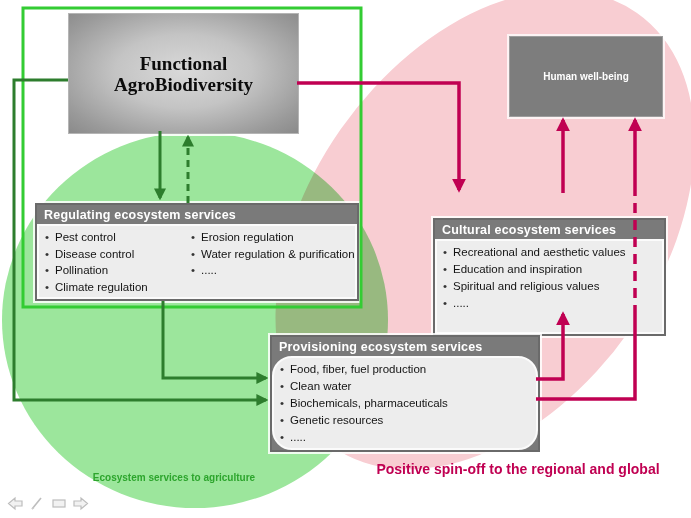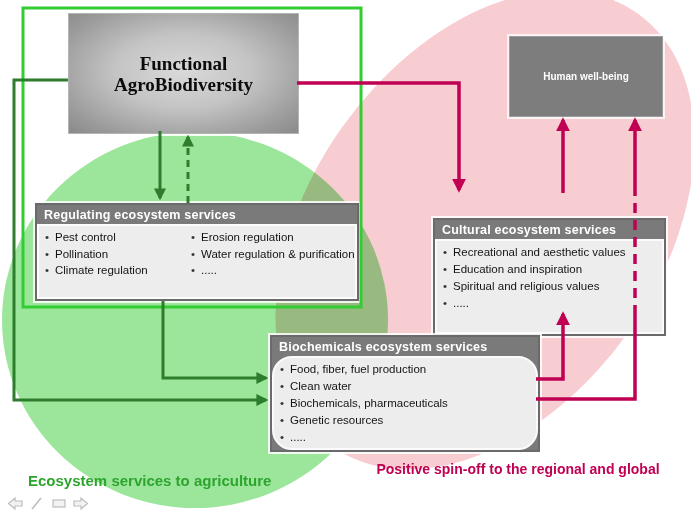--- a/index.html
+++ b/index.html
@@ -25,22 +25,22 @@
   #fab-box{position:absolute;left:68px;top:13px;width:229px;height:119px;
     background:radial-gradient(ellipse at 50% 48%, #d9d9d9 0%, #c4c4c4 42%, #9a9a9a 82%, #8a8a8a 100%);
     border:1px solid #b5b5b5;box-shadow:0 0 0 2px rgba(255,255,255,.9);
     display:flex;flex-direction:column;align-items:center;justify-content:center;}
   #fab-box .t{font-size:19px;font-weight:bold;color:#0b0b0b;line-height:21px;font-family:Liberation Serif, serif;}
   #hwb-box{position:absolute;left:509px;top:36px;width:152px;height:79px;
     background:#7d7d7d;border:1px solid #9d9d9d;box-shadow:0 0 0 2px rgba(255,255,255,.75);
     display:flex;align-items:center;justify-content:center;}
   #hwb-box .t{font-size:10px;font-weight:bold;color:#ffffff;}
   
-  #caption-green{position:absolute;left:28px;top:472px;width:292px;
-    font-size:15px;font-weight:bold;color:#2da52d;}
+  #caption-green{position:absolute;left:28px;top:472px;width:292px;text-align:center;
+    font-size:10px;font-weight:bold;color:#2da52d;}
   #caption-magenta{position:absolute;left:348px;top:461px;width:340px;text-align:center;
     font-size:14px;font-weight:bold;color:#c00052;line-height:17px;}
   
   #slideshow-toolbar{position:absolute;left:7px;top:496px;display:flex;gap:6px;align-items:center;}
   #slideshow-toolbar .tbtn{width:16px;height:15px;display:block;cursor:pointer;}
 </style>
 </head>
 <body>
 
 <div id="stage">
@@ -58,20 +58,21 @@
   <div id="hwb-box">
     <div class="t">Human well-being</div>
   </div>
 
   <div id="regulating-box" class="svc-box" style="left:35px;top:203px;width:320px;">
     <div class="svc-header">Regulating ecosystem services</div>
     <div class="svc-body" style="height:66px;">
       <div class="reg-cols">
         <ul class="reg-col1">
           <li>Pest control</li>
+          <li>Disease control</li>
           <li>Pollination</li>
           <li>Climate regulation</li>
         </ul>
         <ul class="reg-col2">
           <li>Erosion regulation</li>
           <li>Water regulation &amp; purification</li>
           <li>.....</li>
         </ul>
       </div>
     </div>
@@ -83,21 +84,21 @@
       <ul>
         <li>Recreational and aesthetic values</li>
         <li>Education and inspiration</li>
         <li>Spiritual and religious values</li>
         <li>.....</li>
       </ul>
     </div>
   </div>
 
   <div id="provisioning-box" class="svc-box" style="left:270px;top:335px;width:266px;">
-    <div class="svc-header">Biochemicals ecosystem services</div>
+    <div class="svc-header">Provisioning ecosystem services</div>
     <div class="svc-body" style="height:85px;border-radius:20px;">
       <ul>
         <li>Food, fiber, fuel production</li>
         <li>Clean water</li>
         <li>Biochemicals, pharmaceuticals</li>
         <li>Genetic resources</li>
         <li>.....</li>
       </ul>
     </div>
   </div>

